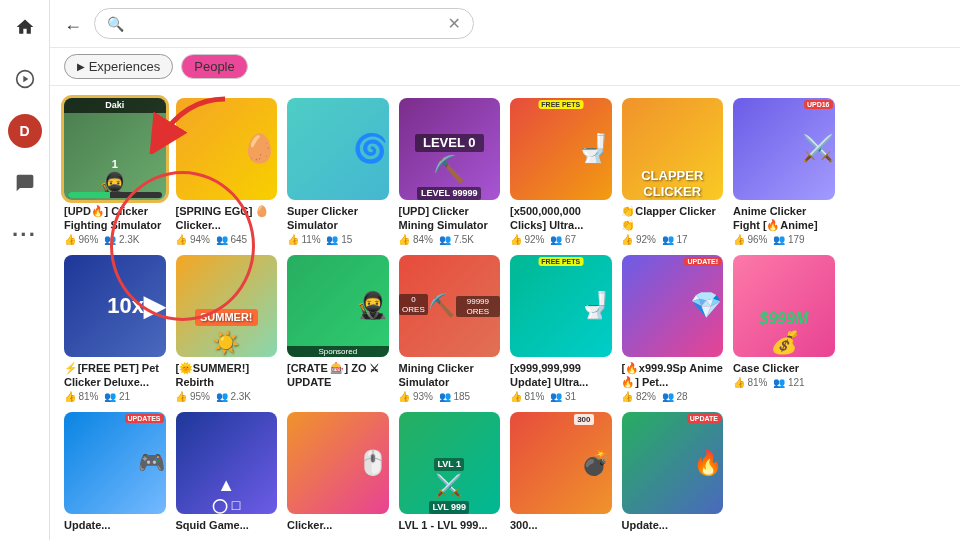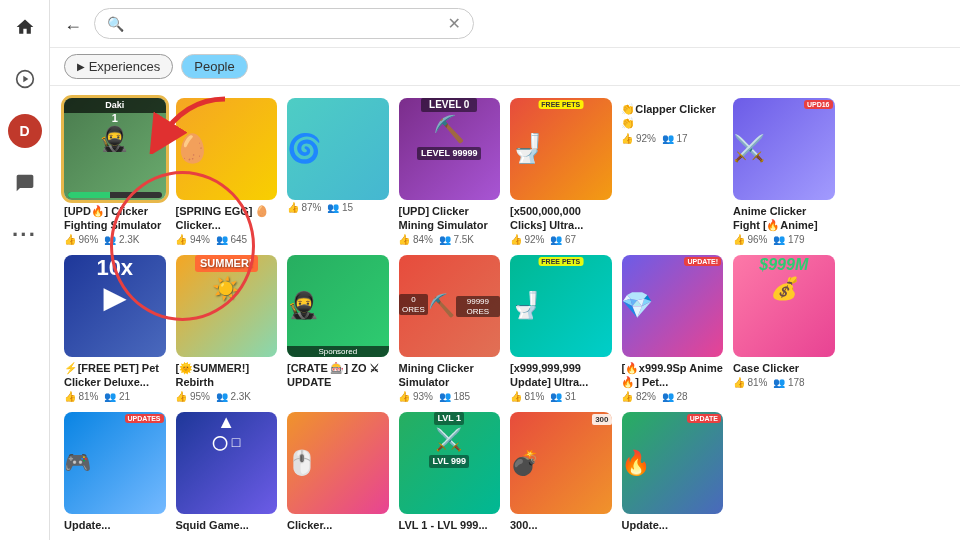--- a/index.html
+++ b/index.html
@@ -100,21 +100,21 @@
     }
     .filter-tab {
       display: flex;
       align-items: center;
       gap: 4px;
       padding: 4px 12px;
       border-radius: 14px;
       font-size: 13px;
       cursor: pointer;
       border: 1.5px solid #ccc;
-      background: #7dd3fc;
+      background: #ec4899;
       color: #333;
     }
     .filter-tab.active {
       background: #f5f5f5;
       border-color: #999;
     }
 
     
     .grid-area {
       flex: 1;
@@ -138,21 +138,21 @@
       overflow: hidden;
       position: relative;
       background: #ddd;
       flex-shrink: 0;
     }
     .game-thumb .thumb-bg {
       width: 100%;
       height: 100%;
       display: flex;
       align-items: center;
-      justify-content: flex-start;
+      justify-content: flex-end;
       font-size: 22px;
       font-weight: bold;
       color: #fff;
       text-align: center;
       line-height: 1.2;
     }
     .game-title {
       font-size: 11px;
       font-weight: 600;
       color: #222;
@@ -387,30 +387,31 @@
           <div class="game-stats">
             <span class="stat">👍 <span>94%</span></span>
             <span class="stat">👥 <span>645</span></span>
           </div>
         </div>
 
         <div class="game-card">
           <div class="game-thumb">
             <div class="thumb-bg t3" style="font-size:28px;">🌀</div>
           </div>
-          <div class="game-stats">
-            <span class="stat">👍 <span>87%</span></span>
+          <div class="game-title">Super Clicker Simulator</div>
+          <div class="game-stats">
+            <span class="stat">👍 <span>11%</span></span>
             <span class="stat">👥 <span>15</span></span>
           </div>
         </div>
 
         <div class="game-card">
           <div class="game-thumb" style="position:relative;">
             <div class="thumb-bg t4" style="flex-direction:column; font-size:11px;">
-              <div style="font-size:10px; background:rgba(0,0,0,0.5); padding:1px 8px; border-radius:2px; margin-bottom:2px;">LEVEL 0</div>
+              <div style="font-size:13px; background:rgba(0,0,0,0.5); padding:1px 8px; border-radius:2px; margin-bottom:2px;">LEVEL 0</div>
               <div style="font-size:26px;">⛏️</div>
               <div style="font-size:9px; background:rgba(0,0,0,0.5); padding:1px 4px; border-radius:2px; margin-top:2px;">LEVEL 99999</div>
             </div>
           </div>
           <div class="game-title">[UPD] Clicker Mining Simulator</div>
           <div class="game-stats">
             <span class="stat">👍 <span>84%</span></span>
             <span class="stat">👥 <span>7.5K</span></span>
           </div>
         </div>
@@ -421,20 +422,23 @@
             <div class="free-pets-badge">FREE PETS</div>
           </div>
           <div class="game-title">[x500,000,000 Clicks] Ultra...</div>
           <div class="game-stats">
             <span class="stat">👍 <span>92%</span></span>
             <span class="stat">👥 <span>67</span></span>
           </div>
         </div>
 
         <div class="game-card">
+          <div class="game-thumb">
+            <div class="thumb-bg t6" style="flex-direction:column; font-size:13px; font-weight:900; text-shadow:1px 1px 2px rgba(0,0,0,0.5);">CLAPPER<br>CLICKER</div>
+          </div>
           <div class="game-title">👏Clapper Clicker👏</div>
           <div class="game-stats">
             <span class="stat">👍 <span>92%</span></span>
             <span class="stat">👥 <span>17</span></span>
           </div>
         </div>
 
         <div class="game-card">
           <div class="game-thumb" style="position:relative;">
             <div class="thumb-bg t7" style="font-size:26px;">⚔️</div>
@@ -447,21 +451,21 @@
           </div>
         </div>
 
         <div class="game-card"></div>
       </div>
 
       <div class="game-grid" style="margin-bottom:10px;">
 
         <div class="game-card">
           <div class="game-thumb">
-            <div class="thumb-bg t9" style="flex-direction:column; font-size:18px; font-weight:900; color:#fff;">
+            <div class="thumb-bg t9" style="flex-direction:row; font-size:18px; font-weight:900; color:#fff;">
               <span style="font-size:22px; font-weight:900;">10x</span>
               <span style="font-size:28px; color:#fff;">▶</span>
             </div>
           </div>
           <div class="game-title">⚡[FREE PET] Pet Clicker Deluxe...</div>
           <div class="game-stats">
             <span class="stat">👍 <span>81%</span></span>
             <span class="stat">👥 <span>21</span></span>
           </div>
         </div>
@@ -531,21 +535,21 @@
         <div class="game-card">
           <div class="game-thumb" style="position:relative;">
             <div class="thumb-bg t15" style="flex-direction:column; font-size:12px; font-weight:700; color:#fff;">
               <span style="font-size:16px; color:#2ecc71; font-weight:900;">$999M</span>
               <span style="font-size:22px; margin-top:2px;">💰</span>
             </div>
           </div>
           <div class="game-title">Case Clicker</div>
           <div class="game-stats">
             <span class="stat">👍 <span>81%</span></span>
-            <span class="stat">👥 <span>178</span></span>
+            <span class="stat">👥 <span>121</span></span>
           </div>
         </div>
 
         <div class="game-card"></div>
       </div>
 
       <div class="game-grid">
         <div class="game-card">
           <div class="game-thumb" style="position:relative;">
             <div class="thumb-bg t16" style="font-size:22px;">🎮</div>
@@ -574,21 +578,21 @@
               <div style="font-size:9px; background:rgba(0,0,0,0.4); padding:1px 3px; border-radius:2px; margin-bottom:2px;">LVL 1</div>
               <div style="font-size:22px;">⚔️</div>
               <div style="font-size:9px; background:rgba(0,0,0,0.4); padding:1px 3px; border-radius:2px; margin-top:2px;">LVL 999</div>
             </div>
           </div>
           <div class="game-title">LVL 1 - LVL 999...</div>
         </div>
         <div class="game-card">
           <div class="game-thumb" style="position:relative;">
             <div class="thumb-bg t21" style="font-size:24px;">💣</div>
-            <div style="position:absolute; top:2px; right:0; background:rgba(255,255,255,0.85); color:#333; font-size:8px; padding:1px 3px; border-radius:2px; font-weight:700;">300</div>
+            <div style="position:absolute; top:2px; right:18px; background:rgba(255,255,255,0.85); color:#333; font-size:8px; padding:1px 3px; border-radius:2px; font-weight:700;">300</div>
           </div>
           <div class="game-title">300...</div>
         </div>
         <div class="game-card">
           <div class="game-thumb" style="position:relative;">
             <div class="thumb-bg t22" style="font-size:24px;">🔥</div>
             <div class="update-badge">UPDATE</div>
           </div>
           <div class="game-title">Update...</div>
         </div>

